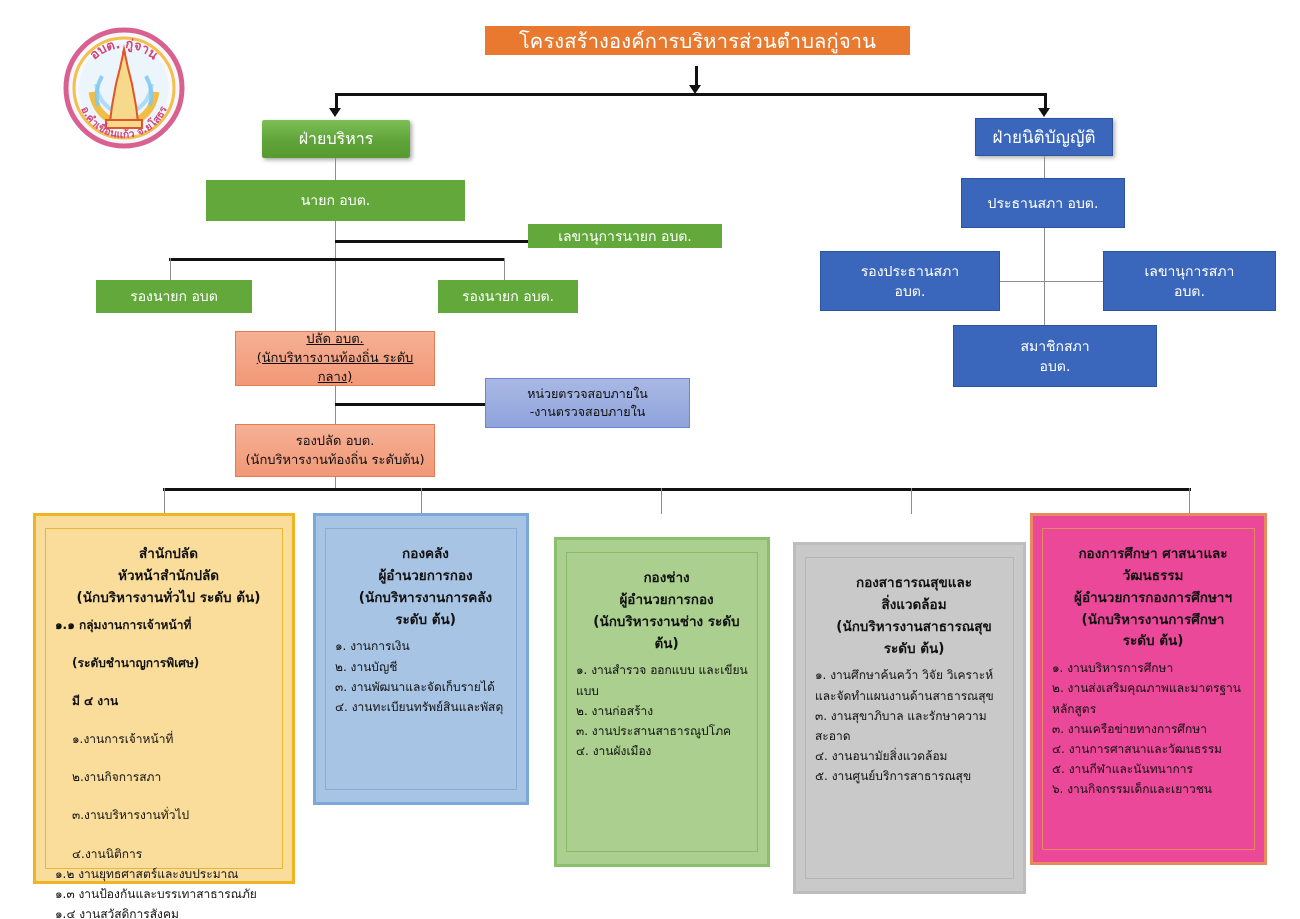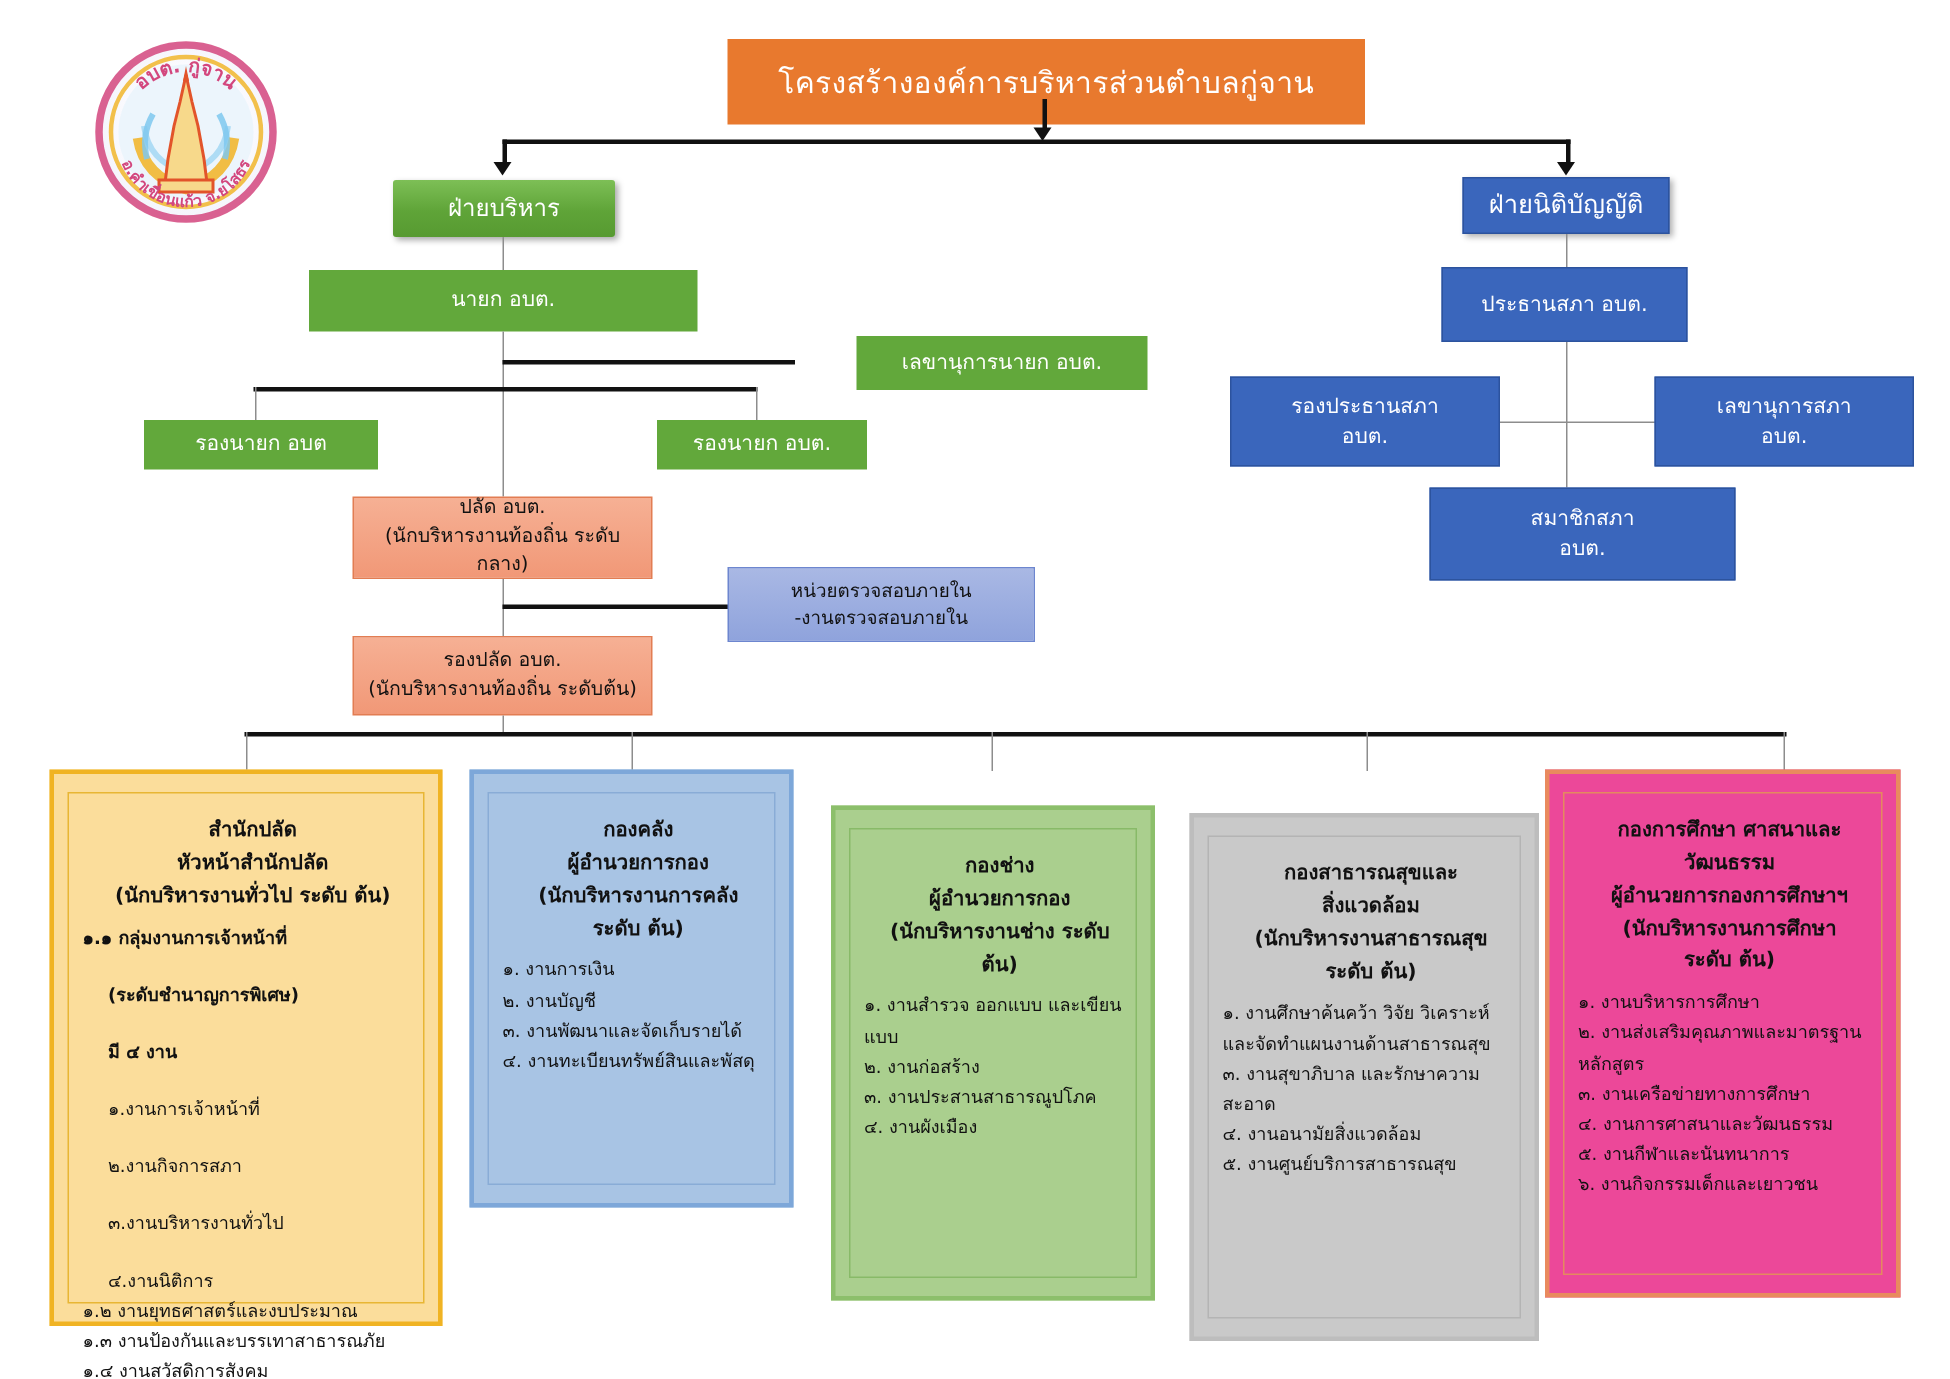--- a/index.html
+++ b/index.html
@@ -153,49 +153,49 @@
         <textPath href="#arcTop" startOffset="50%" text-anchor="middle">อบต. กู่จาน</textPath>
       </text>
 
       <path id="arcBot" d="M16 66 a46 46 0 0 0 92 0" fill="none"></path>
       <text font-size="10.5" font-weight="bold" fill="#D3477E">
         <textPath href="#arcBot" startOffset="50%" text-anchor="middle">อ.คำเขื่อนแก้ว จ.ยโสธร</textPath>
       </text>
     </svg>
   </div>
 
-  <div class="abs title-box" style="left:485px;top:26px;width:425px;height:57px;">โครงสร้างองค์การบริหารส่วนตำบลกู่จาน</div>
+  <div class="abs title-box" style="left:485px;top:26px;width:425px;height:29px;">โครงสร้างองค์การบริหารส่วนตำบลกู่จาน</div>
 
   <div class="ln v" style="left:695px;top:66px;height:22px;"></div>
   <div class="arrow" style="left:689px;top:85px;"></div>
   <div class="ln h" style="left:335px;top:93px;width:712px;"></div>
   <div class="ln v" style="left:335px;top:93px;height:19px;"></div>
   <div class="arrow" style="left:329px;top:108px;"></div>
   <div class="ln v" style="left:1044px;top:93px;height:19px;"></div>
   <div class="arrow" style="left:1038px;top:108px;"></div>
 
   <div class="abs node green shadow" style="left:262px;top:120px;width:148px;height:38px;font-size:16px;">ฝ่ายบริหาร</div>
 
   <div class="ln thin v" style="left:335px;top:158px;height:22px;"></div>
 
   <div class="abs node green" style="left:206px;top:180px;width:259px;height:41px;">นายก อบต.</div>
 
   <div class="ln thin v" style="left:335px;top:221px;height:110px;"></div>
 
   <div class="ln h" style="left:335px;top:240px;width:195px;"></div>
-  <div class="abs node green" style="left:528px;top:224px;width:194px;height:36px;margin-left:43px;">เลขานุการนายก อบต.</div>
+  <div class="abs node green" style="left:528px;top:224px;width:194px;height:24px;">เลขานุการนายก อบต.</div>
 
   <div class="ln h" style="left:169px;top:258px;width:336px;"></div>
   <div class="ln thin v" style="left:170px;top:258px;height:22px;"></div>
   <div class="ln thin v" style="left:504px;top:258px;height:22px;"></div>
 
   <div class="abs node green" style="left:96px;top:280px;width:156px;height:33px;">รองนายก อบต</div>
   <div class="abs node green" style="left:438px;top:280px;width:140px;height:33px;">รองนายก อบต.</div>
 
-  <div class="abs node peach" style="left:235px;top:331px;width:200px;height:55px;flex-direction:column;font-size:13px;">
+  <div class="abs node peach" style="left:235px;top:331px;width:200px;height:55px;flex-direction:column;font-size:13px;text-decoration:underline;">
     <span>ปลัด อบต.</span>
     <span>(นักบริหารงานท้องถิ่น ระดับกลาง)</span>
   </div>
 
   <div class="ln thin v" style="left:335px;top:386px;height:38px;"></div>
 
   <div class="ln h" style="left:335px;top:403px;width:152px;"></div>
   <div class="abs node periwinkle" style="left:485px;top:378px;width:205px;height:50px;flex-direction:column;font-size:12.5px;">
     <span>หน่วยตรวจสอบภายใน</span>
     <span>-งานตรวจสอบภายใน</span>

